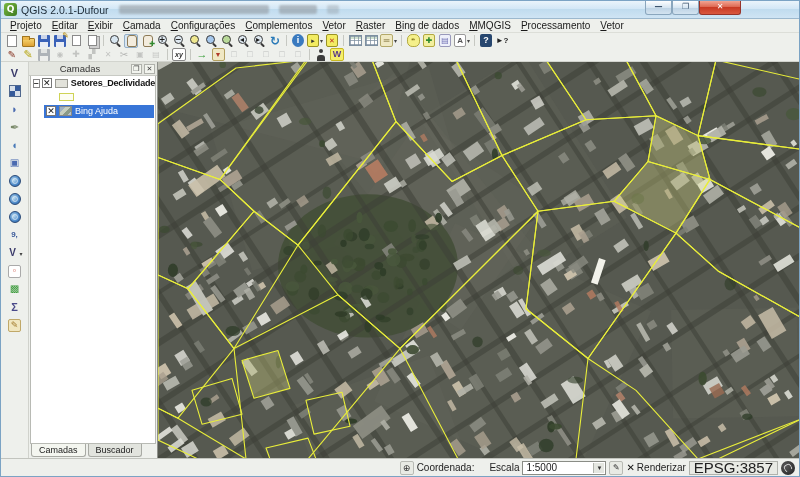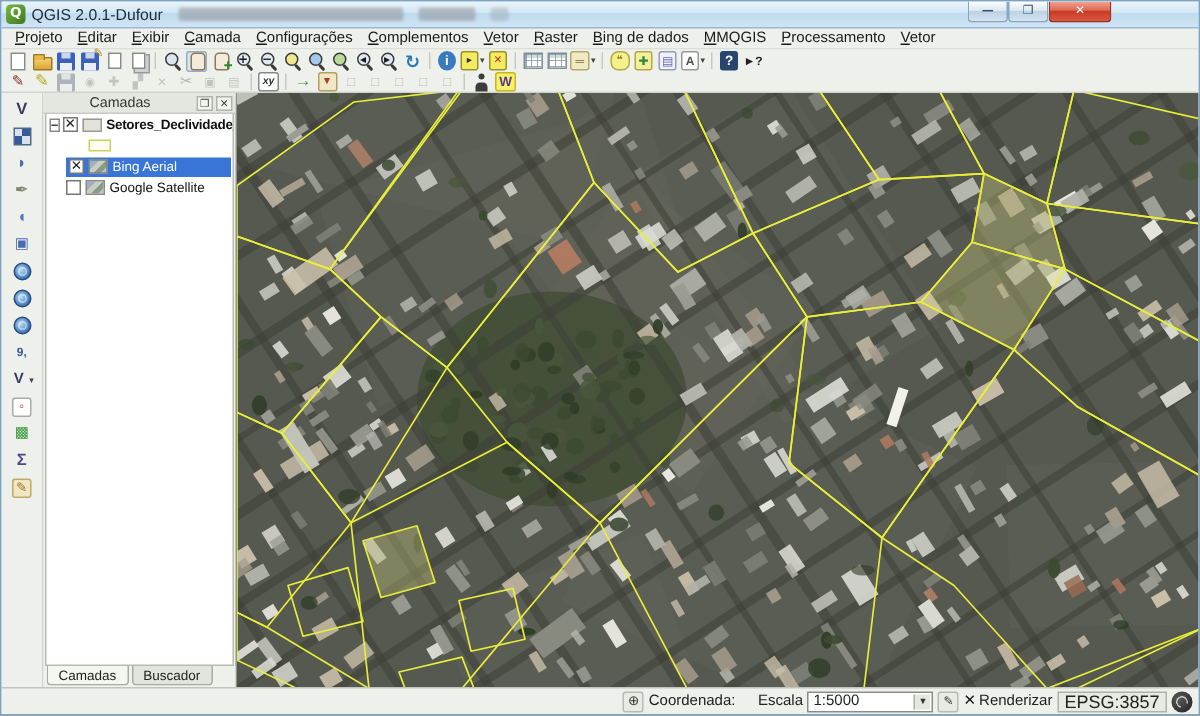--- a/index.html
+++ b/index.html
@@ -84,21 +84,21 @@
 
   
   .statusbar{height:18px;flex:0 0 18px;display:flex;align-items:center;background:#eef0ec;border-top:1px solid #c2c4be;padding:0 4px;font-size:10px;color:#222;gap:3px;}
   .sb-spacer{flex:1;}
   .sb-btn{width:14px;height:14px;display:inline-flex;align-items:center;justify-content:center;border:1px solid #b8bab4;background:#e8eae4;border-radius:2px;font-size:9px;color:#333;}
   .sb-input{width:146px;height:14px;border:1px solid #8a8c86;background:#fff;font:10px "Liberation Sans",sans-serif;text-align:center;color:#111;padding:0;}
   .sb-combo{width:84px;height:14px;border:1px solid #8a8c86;background:#fff;display:inline-flex;align-items:center;font-size:10px;padding-left:3px;position:relative;}
   .sb-combo .arrow{position:absolute;right:1px;top:1px;bottom:1px;width:11px;background:#e4e6e0;border-left:1px solid #b0b2ac;font-size:6px;display:flex;align-items:center;justify-content:center;color:#333;}
   .sb-check{display:inline-flex;align-items:center;gap:2px;}
   .sb-check .mark{font-weight:700;font-size:10px;color:#111;}
-  .sb-epsg{height:14px;border:1px solid #b0b2ac;background:#e8eae4;display:inline-flex;align-items:center;padding:0 4px;font-size:12px;color:#222;}
+  .sb-epsg{height:14px;border:1px solid #b0b2ac;background:#e8eae4;display:inline-flex;align-items:center;padding:0 4px;font-size:15px;color:#222;}
   .sb-globe{width:14px;height:14px;border-radius:50%;background:radial-gradient(circle at 5px 5px,#5a5a5a,#1e1e1e);position:relative;}
   .sb-globe::before{content:"";position:absolute;inset:3px;border-radius:50%;border:1.5px solid rgba(255,255,255,.7);border-bottom-color:transparent;transform:rotate(-30deg);}
 </style>
 </head>
 <body>
 
 <div class="window">
 
   <div class="titlebar">
     <span class="app-icon">Q</span>
@@ -447,28 +447,22 @@
             <span class="lbl-bold">Setores_Declividade_Final</span>
           </div>
           <div class="tree-row">
             <span class="sym-swatch"></span>
           </div>
           <div class="tree-row">
             <span class="no-exp"></span>
             <span class="row-sel">
               <span class="cbx">✕</span>
               <span class="li-ras"></span>
-              <span>Bing Aerial</span>
+              <span>Bing Ajuda</span>
             </span>
-          </div>
-          <div class="tree-row">
-            <span class="no-exp"></span>
-            <span class="cbx"></span>
-            <span class="li-ras"></span>
-            <span>Google Satellite</span>
           </div>
         </div>
       <div class="dock-tabs" id="dock-tabs">
           <span class="dtab active">Camadas</span>
           <span class="dtab">Buscador</span>
         </div>
     </div>
 
     <div class="map">
       <svg id="mapsvg" viewBox="0 0 641 398" preserveAspectRatio="none">

